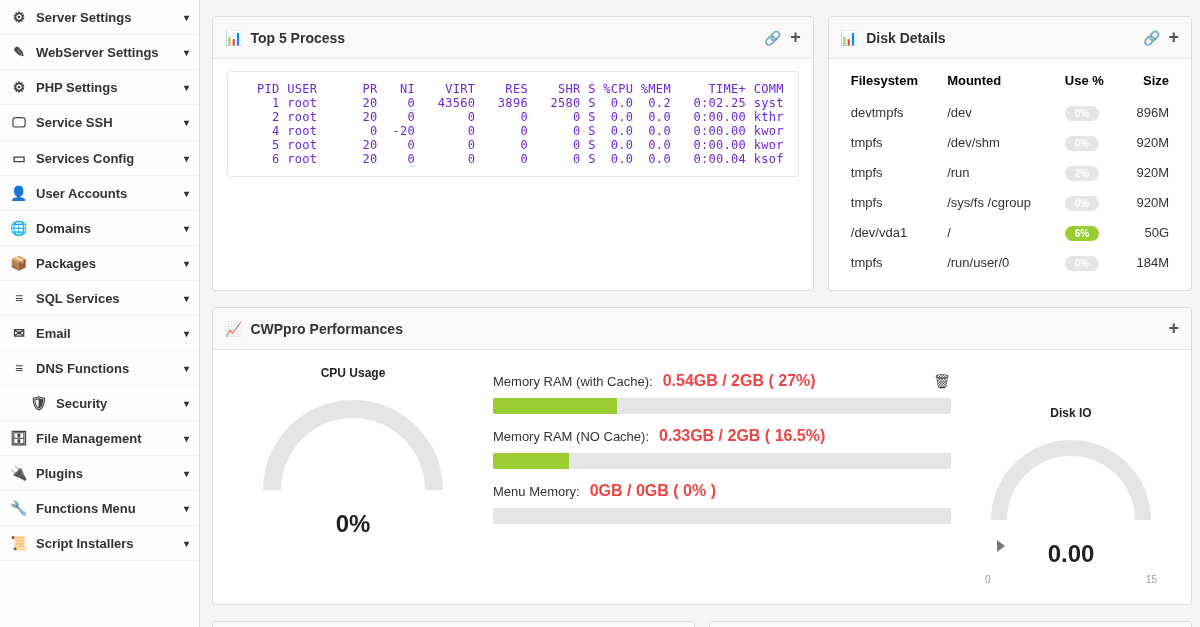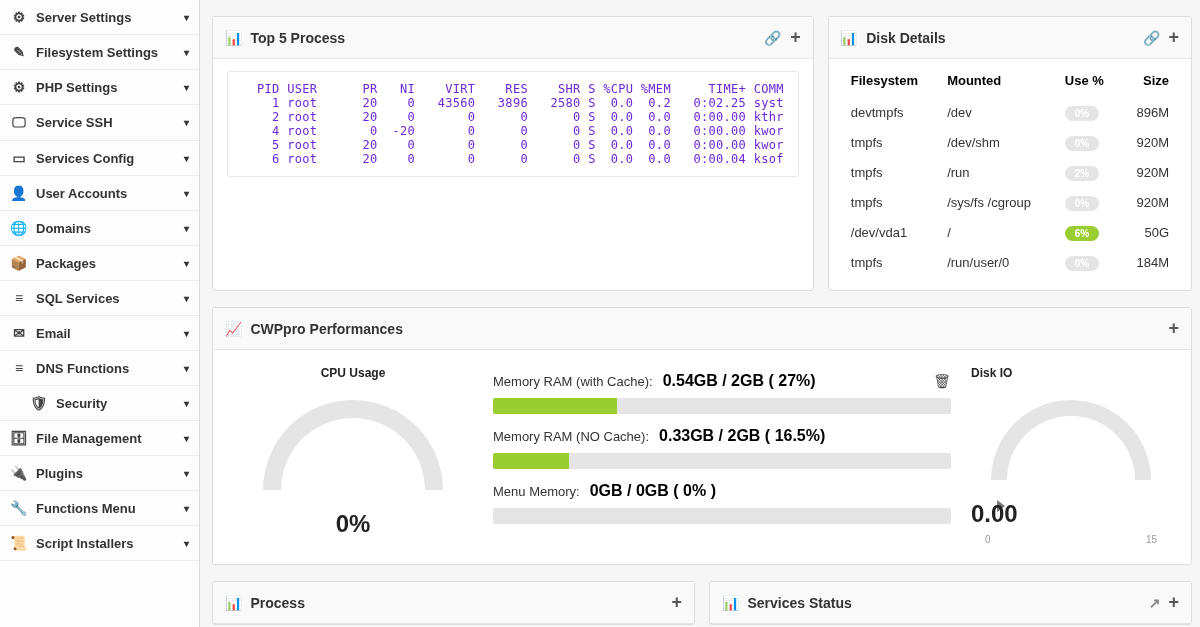--- a/index.html
+++ b/index.html
@@ -145,47 +145,47 @@
     left: 26px; top: 100px;
     width: 0; height: 0;
     border-left: 8px solid #777;
     border-top: 6px solid transparent;
     border-bottom: 6px solid transparent;
   }
   .mem-col { flex: 1; padding-top: 6px; }
   .mem-row { margin-bottom: 13px; }
   .mem-label-line { display: flex; align-items: baseline; margin-bottom: 8px; }
   .mem-label { font-size: 13px; color: #333; margin-right: 10px; }
-  .mem-value { font-size: 16px; font-weight: 700; color: #000000; }
+  .mem-value { font-size: 16px; font-weight: 700; color: #ef4444; }
   .mem-trash { margin-left: auto; font-size: 14px; color: #444; cursor: pointer; }
   .mem-bar {
     height: 16px;
     background: #e5e5e5;
     border-radius: 2px;
     overflow: hidden;
   }
   .mem-bar-fill { height: 100%; background: #9acd32; }
-  .gauge-col-right { flex: 0 0 200px; text-align: left; }
+  .gauge-col-right { flex: 0 0 200px; text-align: center; margin-top: 40px; }
   .bottom-row { display: flex; gap: 14px; }
   .bottom-panel { flex: 1; }
 </style>
 </head>
 <body>
 
 <div class="layout">
 
   <nav class="sidebar" id="sidebar">
       <div class="sidebar-item">
         <span class="icon">⚙</span>
         <span class="label">Server Settings</span>
         <span class="caret">▾</span>
       </div>
       <div class="sidebar-item">
         <span class="icon">✎</span>
-        <span class="label">Filesystem Settings</span>
+        <span class="label">WebServer Settings</span>
         <span class="caret">▾</span>
       </div>
       <div class="sidebar-item">
         <span class="icon">⚙</span>
         <span class="label">PHP Settings</span>
         <span class="caret">▾</span>
       </div>
       <div class="sidebar-item">
         <span class="icon">🖵</span>
         <span class="label">Service SSH</span>

